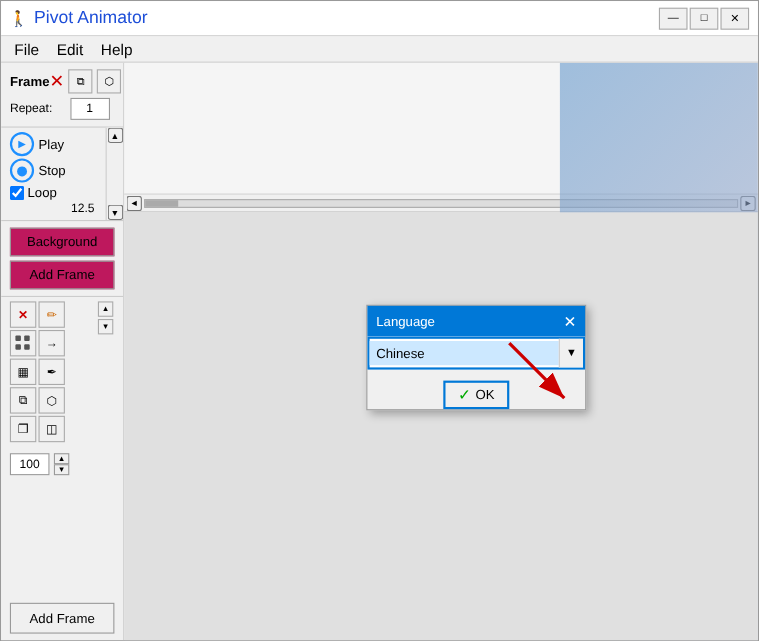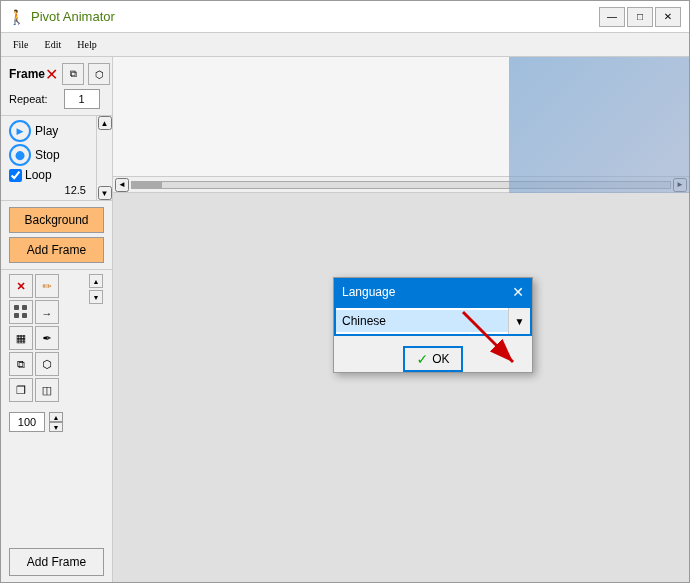--- a/index.html
+++ b/index.html
@@ -39,22 +39,22 @@
       height: 16px;
       margin-right: 6px;
       color: #d04020;
       font-size: 14px;
       display: flex;
       align-items: center;
       justify-content: center;
     }
     .title-bar-text {
       flex: 1;
-      font-size: 13px;
-      color: #4d7c0f;
+      font-size: 16px;
+      color: #1d4ed8;
     }
     .title-bar-controls {
       display: flex;
       gap: 2px;
     }
     .title-btn {
       width: 26px;
       height: 20px;
       background: #f0f0f0;
       border: 1px solid #aaa;
@@ -71,22 +71,21 @@
       background: #f0f0f0;
       display: flex;
       align-items: center;
       padding: 0 4px;
       border-bottom: 1px solid #ccc;
       flex-shrink: 0;
     }
     .menu-item {
       padding: 2px 8px;
       cursor: pointer;
-      font-size: 10px;
-      font-family: Liberation Serif, serif;
+      font-size: 14px;
     }
 
     
     .main-content {
       display: flex;
       flex: 1;
       overflow: hidden;
     }
 
     
@@ -244,21 +243,21 @@
     .action-section {
       padding: 6px 8px;
       border-bottom: 1px solid #ccc;
       display: flex;
       flex-direction: column;
       gap: 4px;
     }
     .action-btn {
       width: 100%;
       height: 26px;
-      background: #fdba74;
+      background: #be185d;
       border: 1px solid #999;
       cursor: pointer;
       font-size: 12px;
       text-align: right;
       display: flex;
       align-items: center;
       justify-content: center;
     }
 
     

